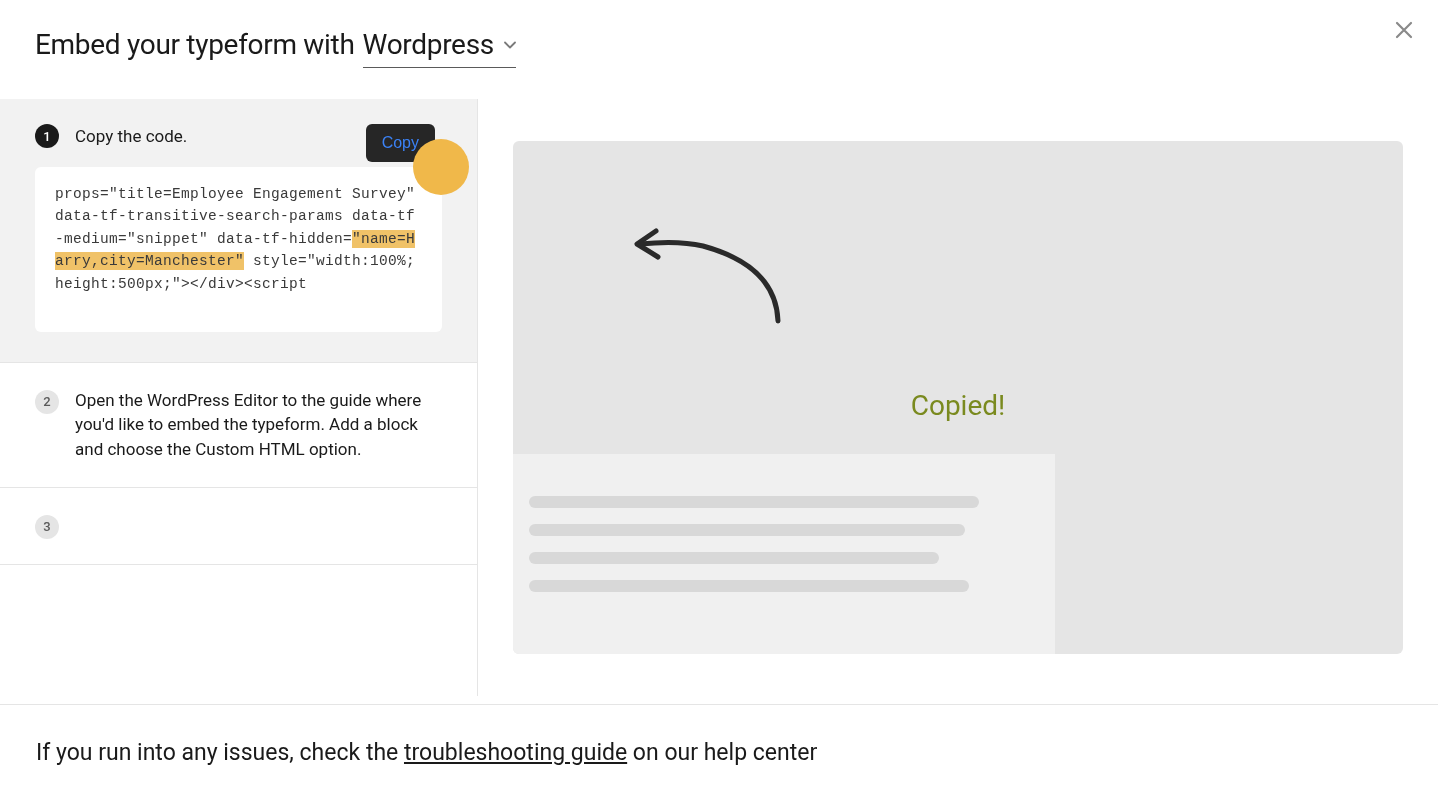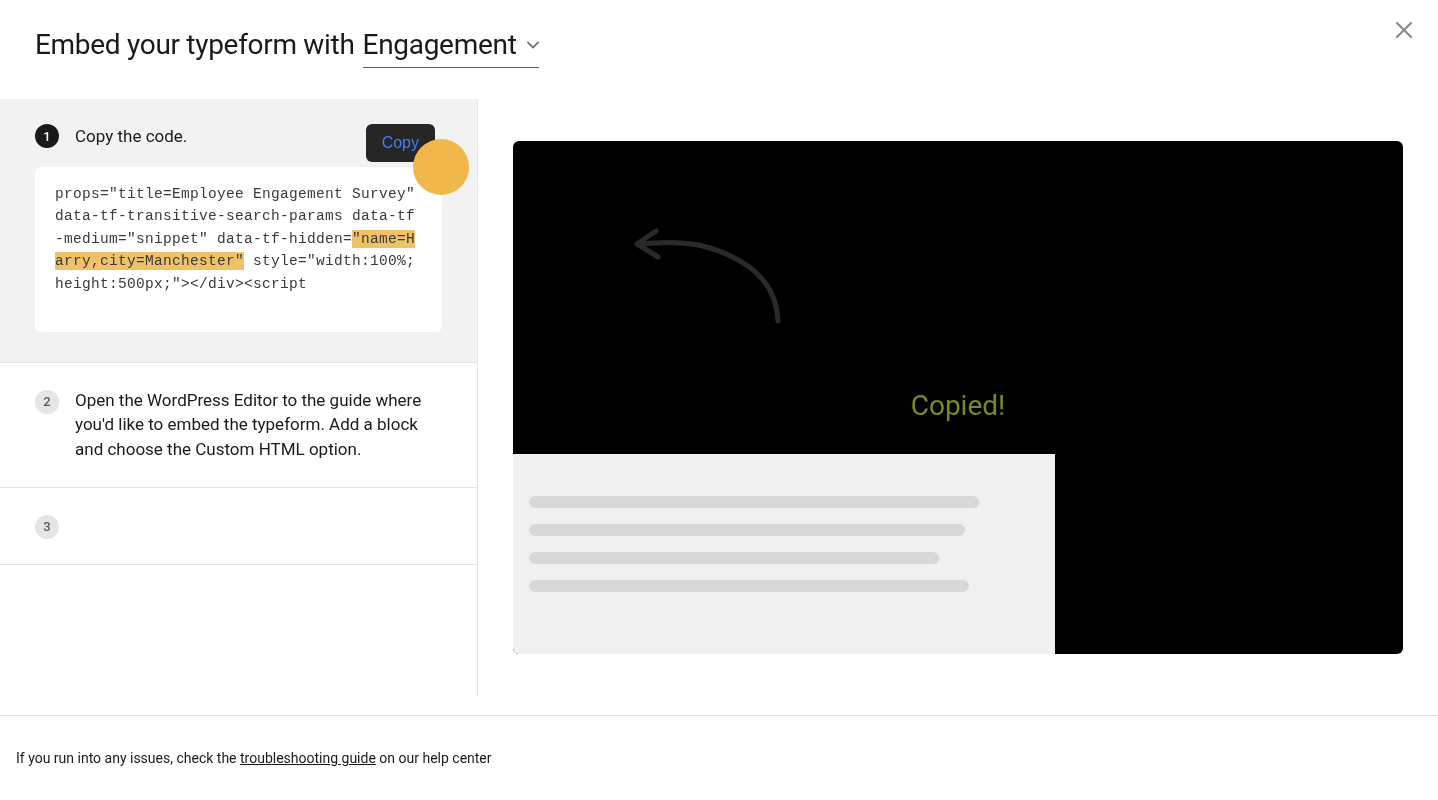--- a/index.html
+++ b/index.html
@@ -164,21 +164,21 @@
       margin-top: 2px;
     }
     .preview {
       flex: 1;
       padding: 42px 30px;
       display: flex;
       justify-content: center;
     }
     .preview-card {
       width: 890px;
-      background: #000000;
+      background: #e5e5e5;
       border-radius: 6px;
       position: relative;
       overflow: hidden;
     }
     .arrow-svg {
       position: absolute;
       top: 85px;
       left: 115px;
     }
     .copied-text {
@@ -207,38 +207,38 @@
     }
     .skeleton-line.w1 { width: 450px; }
     .skeleton-line.w2 { width: 436px; }
     .skeleton-line.w3 { width: 410px; }
     .skeleton-line.w4 { width: 440px; }
     .footer {
       position: absolute;
       bottom: 0;
       left: 0;
       right: 0;
-      padding: 34px 16px;
+      padding: 34px 36px;
       border-top: 1px solid #e5e5e5;
-      font-size: 14px;
+      font-size: 23px;
       color: #1a1a1a;
       background: #ffffff;
     }
     .footer-link {
       color: #1a1a1a;
       text-decoration: underline;
     }
   </style>
 </head>
 <body>
 
 <div class="header">
   <span class="header-title">Embed your typeform with</span>
   <span class="platform-select">
-    <span class="platform-name">Engagement</span>
+    <span class="platform-name">Wordpress</span>
     <svg class="chevron-down" viewBox="0 0 12 8">
       <path d="M1 1.5 L6 6.5 L11 1.5" stroke="#7a7a7a" stroke-width="1.8" fill="none" stroke-linecap="round" stroke-linejoin="round"></path>
     </svg>
   </span>
 </div>
 
 <div class="close-btn">
   <svg width="18" height="18" viewBox="0 0 18 18">
     <path d="M2 2 L16 16 M16 2 L2 16" stroke="#8a8a8a" stroke-width="2.2" stroke-linecap="round"></path>
   </svg>

